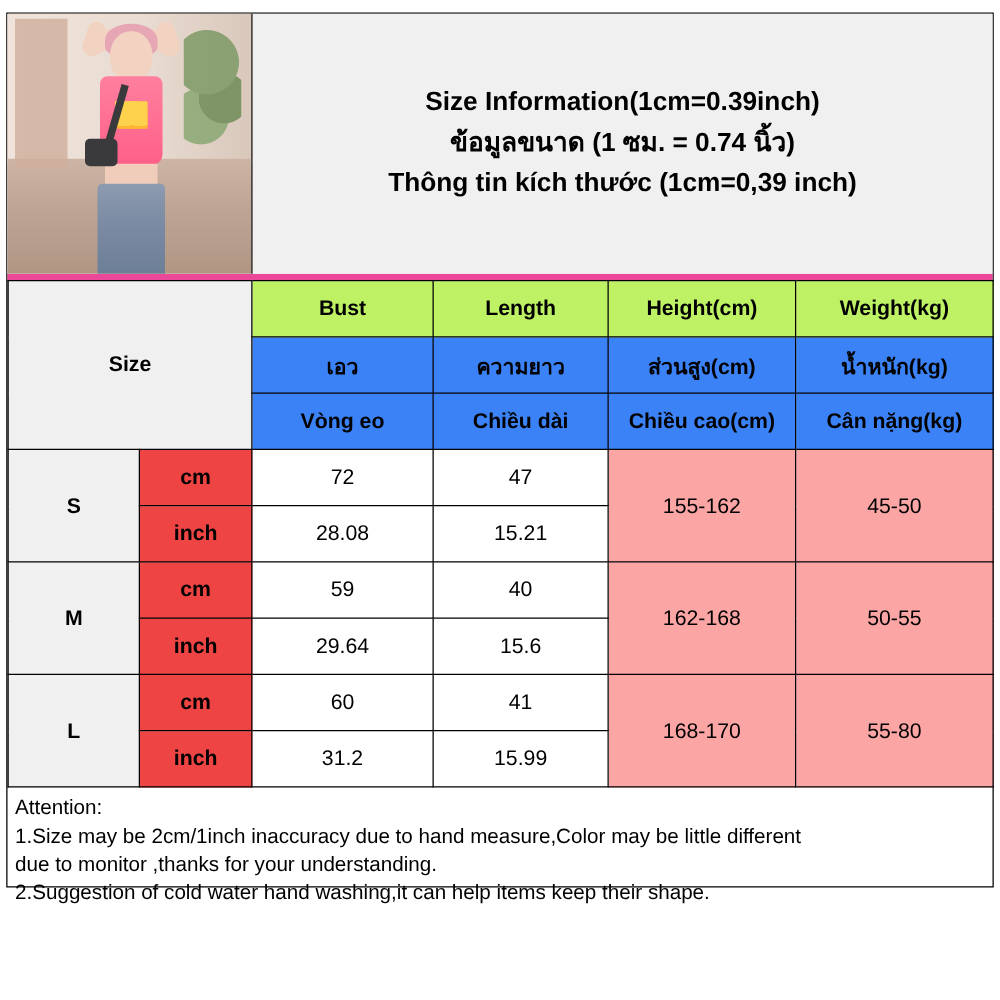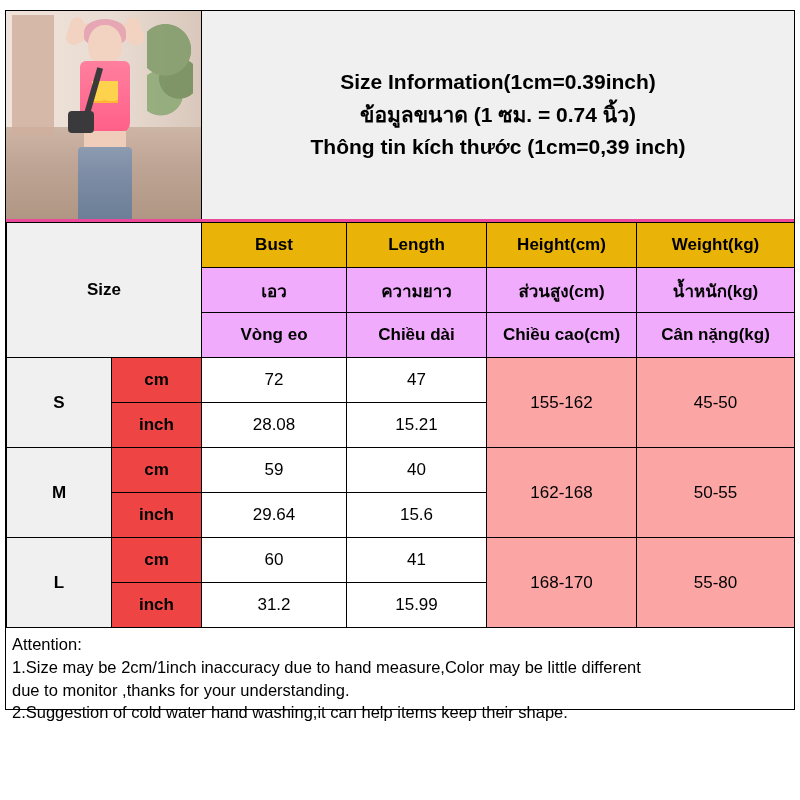--- a/index.html
+++ b/index.html
@@ -27,21 +27,21 @@
     width: 790px;
     height: 700px;
     border: 1px solid #000;
     box-sizing: border-box;
     background: #ffffff;
   }
   
   .top-row {
     display: flex;
     height: 208px;
-    border-bottom: 3px solid #ec4899;
+    border-bottom: 5px solid #ec4899;
   }
   .photo-cell {
     width: 195px;
     border-right: 1px solid #000;
     position: relative;
     overflow: hidden;
     background: #e8d9cf;
     flex: none;
   }
   
@@ -162,26 +162,26 @@
     padding: 0;
     height: 44px;
   }
   .c-size   { width: 105px; background: #f0f0f0; }
   .c-unit   { width: 90px;  background: #f0f0f0; }
   .c-bust   { width: 145px; }
   .c-length { width: 140px; }
   .c-height { width: 150px; }
   .c-weight { width: 158px; }
   .hdr {
-    background: #eab308;
+    background: #bef264;
     font-weight: bold;
     font-size: 17px;
   }
   .hdr-sub {
-    background: #f0abfc;
+    background: #3b82f6;
     font-weight: bold;
     font-size: 16.5px;
   }
   .size-word {
     background: #f0f0f0;
     font-weight: bold;
     font-size: 27px;
   }
   .size-letter {
     background: #f0f0f0;

